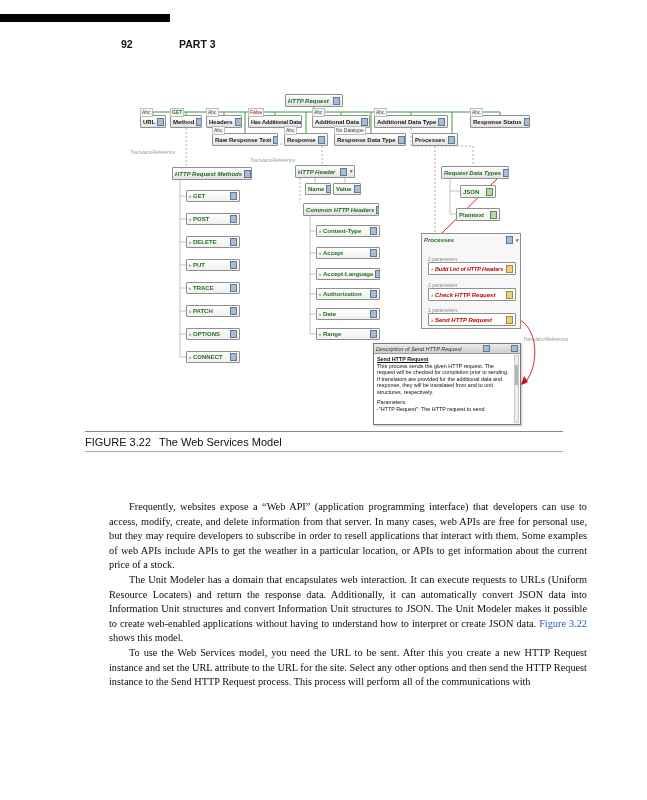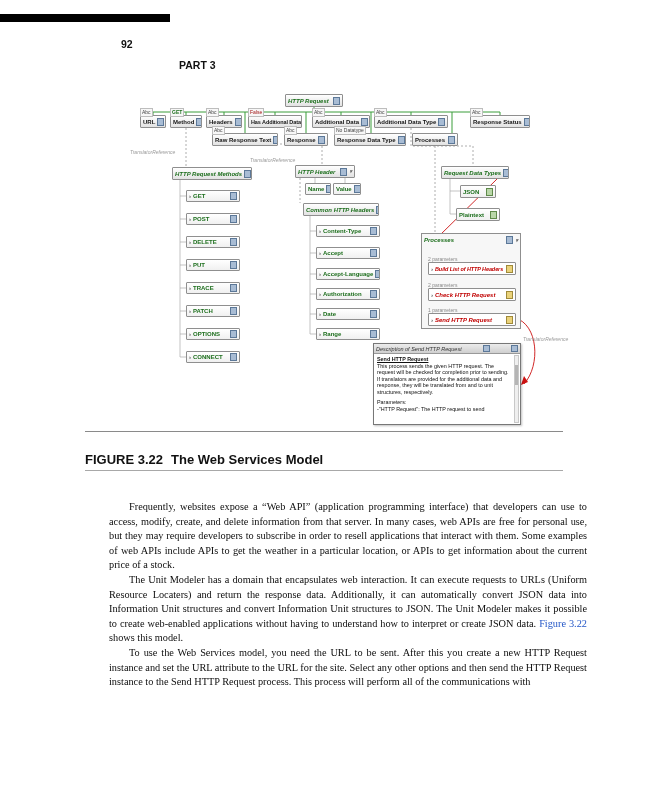--- a/index.html
+++ b/index.html
@@ -35,37 +35,37 @@
   .desc-title .mini{width:5px;height:5px;}
   .desc-body{font-size:5.4px;line-height:6.5px;padding:2px 9px 2px 3px;color:#111;}
   .desc-head{font-weight:bold;text-decoration:underline;}
   .desc-par{margin-top:4px;}
   .vscroll{position:absolute;right:1px;top:11px;bottom:1px;width:5px;background:#efefef;border:1px solid #c8c8c8;box-sizing:border-box;}
   .vthumb{position:absolute;left:0;top:9px;width:3px;height:20px;background:#b5b5b5;}
   
   .figcap{position:absolute;left:85px;top:431px;width:478px;}
   .rule{border-top:1px solid #8a8a8a;height:0;}
   .rule.thin{border-top-color:#a8a8a8;}
-  .figline{margin:20px 0 3px 0;font-size:13px;font-weight:bold;color:#111;}
+  .figline{margin:4px 0 3px 0;font-size:11px;font-weight:normal;color:#111;}
   .figline .t{margin-left:8px;}
   .capText{font-size:8.5px;line-height:11px;color:#222;margin-bottom:5px;}
   
   .bodytext{position:absolute;left:85px;top:500px;width:478px;margin-left:24px;}
   .bodytext p{margin:0;text-indent:20px;text-align:justify;font-family:"Liberation Serif",serif;font-size:10.3px;line-height:14.6px;color:#0d0d0d;}
   .xref{color:#2356c7;cursor:pointer;}
 </style>
 </head>
 <body>
 
 <div class="page">
 
   <div class="topbar"></div>
 
   <span class="rh" style="left:85px;"><b>92</b></span>
-  <span class="rh" style="left:143px;margin-top:21px;"><b>PART 3</b></span>
+  <span class="rh" style="left:143px;"><b>PART 3</b></span>
 
   <div class="diagram">
     <svg width="647" height="350" viewBox="0 0 647 350">
 
       <g stroke="#3a9d3a" stroke-width="1" fill="none">
         <polyline points="314,19 314,24"></polyline>
         <polyline points="153,24 500,24"></polyline>
         <polyline points="153,24 153,27"></polyline>
         <polyline points="186,24 186,27"></polyline>
         <polyline points="224,24 224,27"></polyline>

